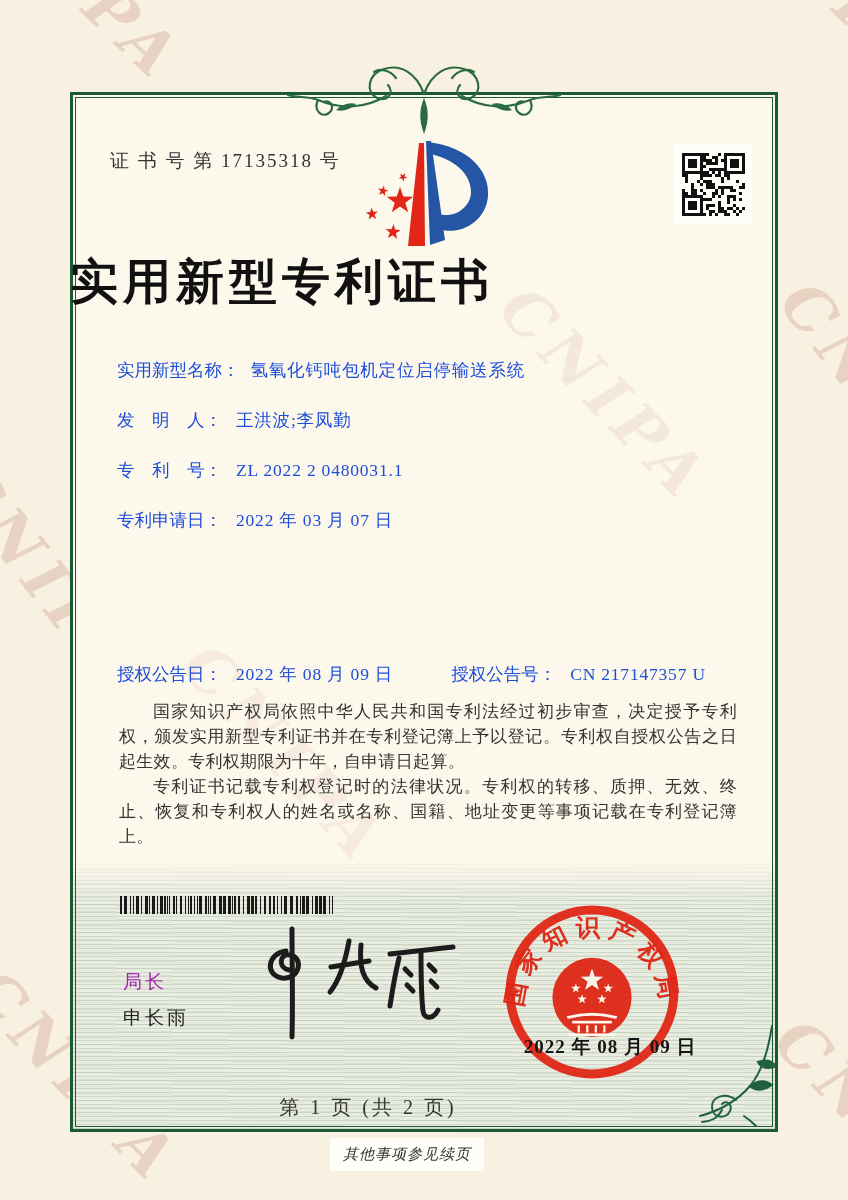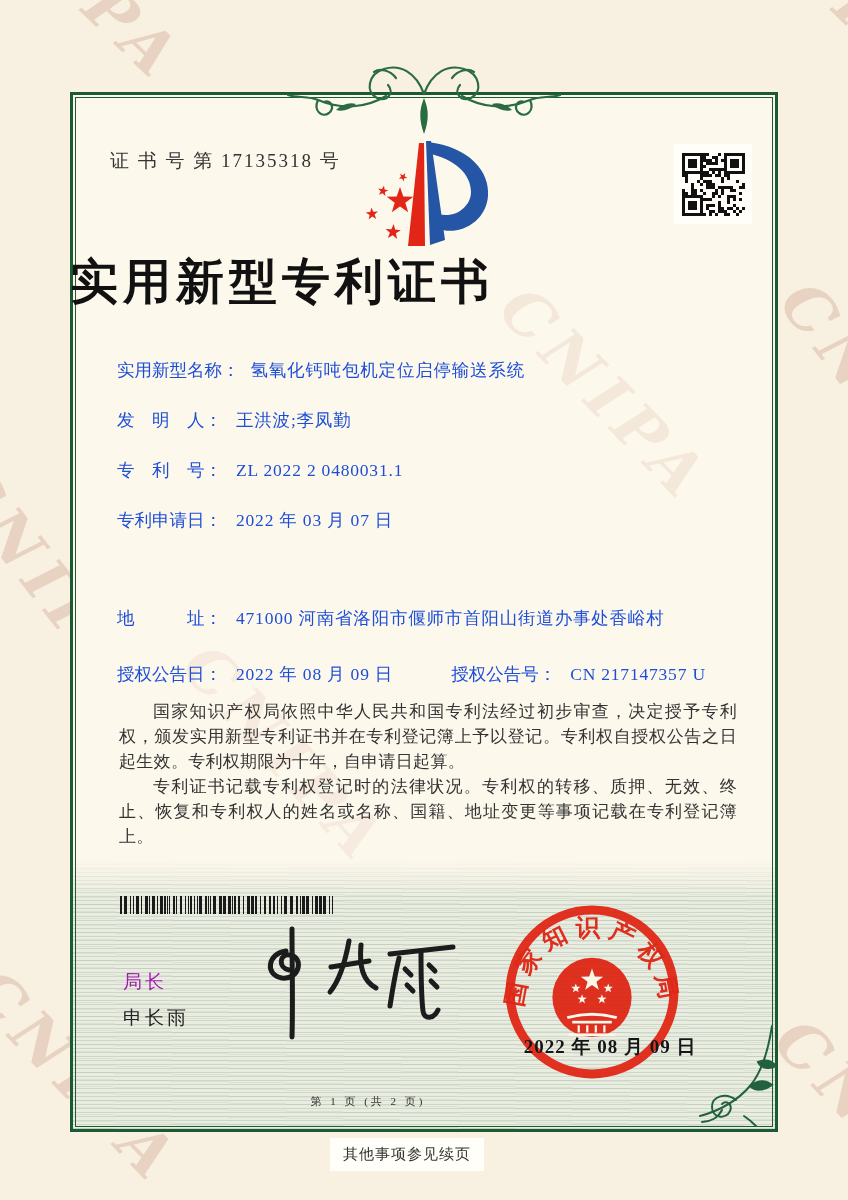--- a/index.html
+++ b/index.html
@@ -47,24 +47,24 @@
 
   .barcode{left:120px;top:896px;width:218px;height:18px;z-index:5;}
   .officer-title{left:123px;top:969px;font-size:19px;letter-spacing:3px;color:#a21caf;z-index:5;}
   .officer-name{left:123px;top:1005px;font-size:19px;letter-spacing:3px;color:#222;z-index:5;}
   .signature{left:252px;top:923px;z-index:6;}
 
   .seal{left:502px;top:902px;z-index:7;}
   .seal-date{left:520px;top:1034px;width:180px;text-align:center;font-size:19px;font-weight:700;
              color:#151515;letter-spacing:1px;z-index:8;white-space:nowrap;}
 
-  .page-info{left:70px;top:1094px;width:596px;text-align:center;font-size:11px;letter-spacing:3px;
+  .page-info{left:70px;top:1094px;width:596px;text-align:center;font-size:20px;letter-spacing:3px;
              color:#333;z-index:5;}
   .cont-box{left:330px;top:1138px;width:154px;height:33px;line-height:33px;background:#fffef8;
-            text-align:center;font-size:15px;letter-spacing:1px;color:#333;z-index:5;}
+            text-align:center;font-size:15px;letter-spacing:1px;color:#333;z-index:5;font-style:italic;}
 </style>
 </head>
 <body>
 
 <div id="page">
 
   <span class="wm" style="left:-60px;top:-60px;transform:rotate(44deg);">CNIPA</span>
   <span class="wm" style="left:718px;top:-34px;transform:rotate(44deg);">CNIPA</span>
   <span class="wm" style="left:742px;top:360px;transform:rotate(52deg);">CNIPA</span>
   <span class="wm" style="left:-92px;top:540px;transform:rotate(52deg);">CNIPA</span>
@@ -350,23 +350,20 @@
   </div>
   <div class="field-row" style="top:408px;">
     <span class="f-label">发　明　人：</span><span class="f-value">王洪波;李凤勤</span>
   </div>
   <div class="field-row" style="top:458px;">
     <span class="f-label">专　利　号：</span><span class="f-value">ZL 2022 2 0480031.1</span>
   </div>
   <div class="field-row" style="top:508px;">
     <span class="f-label">专利申请日：</span><span class="f-value">2022 年 03 月 07 日</span>
   </div>
-  <div class="field-row" style="top:606px;">
-    <span class="f-label">地　　　址：</span><span class="f-value">471000 河南省洛阳市偃师市首阳山街道办事处香峪村</span>
-  </div>
   <div class="field-row" style="top:662px;">
     <span class="f-label">授权公告日：</span><span class="f-value">2022 年 08 月 09 日</span><span class="f-label f-label2">授权公告号：</span><span class="f-value">CN 217147357 U</span>
   </div>
 
   <div class="abs paras">
     <p>国家知识产权局依照中华人民共和国专利法经过初步审查，决定授予专利权，颁发实用新型专利证书并在专利登记簿上予以登记。专利权自授权公告之日起生效。专利权期限为十年，自申请日起算。</p>
     <p>专利证书记载专利权登记时的法律状况。专利权的转移、质押、无效、终止、恢复和专利权人的姓名或名称、国籍、地址变更等事项记载在专利登记簿上。</p>
   </div>
 
   <div class="abs barcode">

